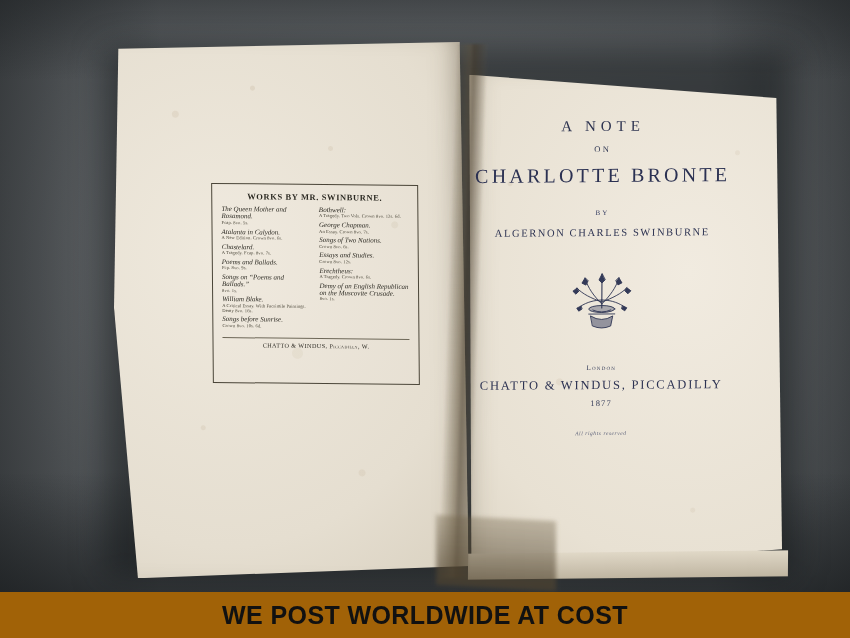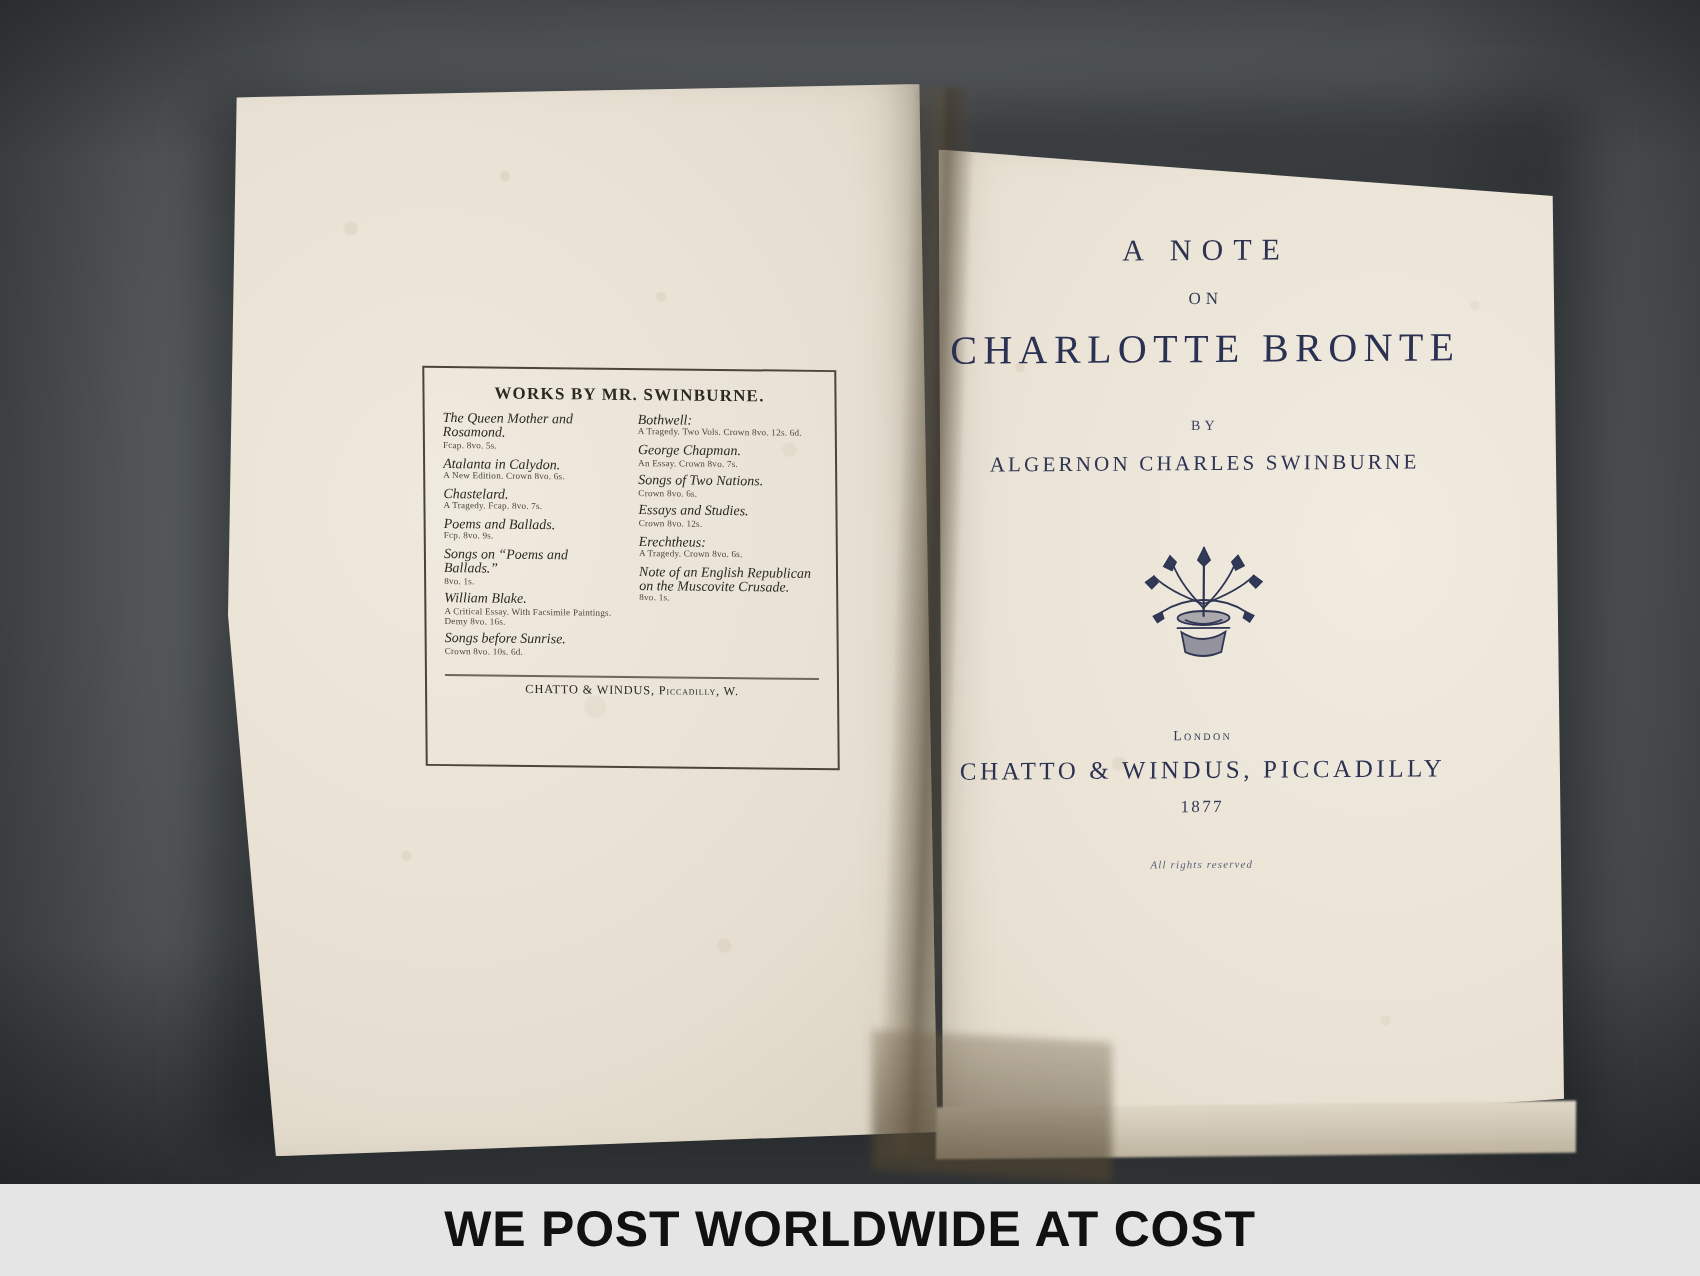--- a/index.html
+++ b/index.html
@@ -284,21 +284,21 @@
     font-style: italic;
     letter-spacing: 0.6px;
     margin-top: 22px;
     color: #5a5f78;
   }
 
   
   .caption {
     width: 850px;
     height: 46px;
-    background: #e5e5e5;
+    background: #a16207;
     display: flex;
     align-items: center;
     justify-content: center;
   }
   .caption-text {
     font-family: "Liberation Sans", sans-serif;
     font-weight: 700;
     font-size: 25px;
     letter-spacing: 0.4px;
     color: #111111;
@@ -372,21 +372,21 @@
         </div>
         <div class="ad-entry">
           <span class="ad-work">Essays and Studies.</span>
           <span class="ad-desc">Crown 8vo. 12s.</span>
         </div>
         <div class="ad-entry">
           <span class="ad-work">Erechtheus:</span>
           <span class="ad-desc">A Tragedy. Crown 8vo. 6s.</span>
         </div>
         <div class="ad-entry">
-          <span class="ad-work">Note of an English Republican on the Muscovite Crusade.</span>
+          <span class="ad-work">Demy of an English Republican on the Muscovite Crusade.</span>
           <span class="ad-desc">8vo. 1s.</span>
         </div>
       </div>
     </div>
     <div class="ad-footer">CHATTO &amp; WINDUS, Piccadilly, W.</div>
   </div>
 
   <div class="title-page">
     <div class="tp-line1">A NOTE</div>
     <div class="tp-on">ON</div>

